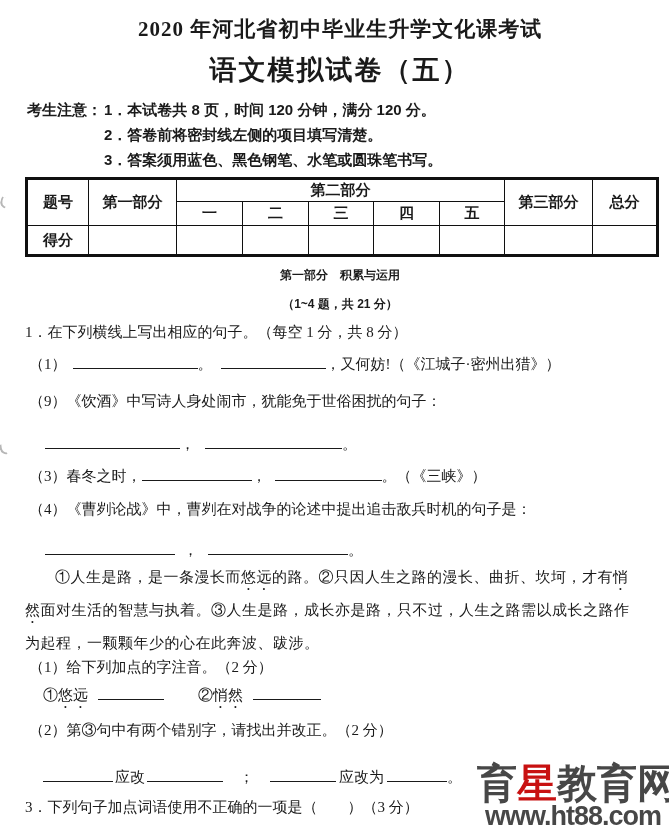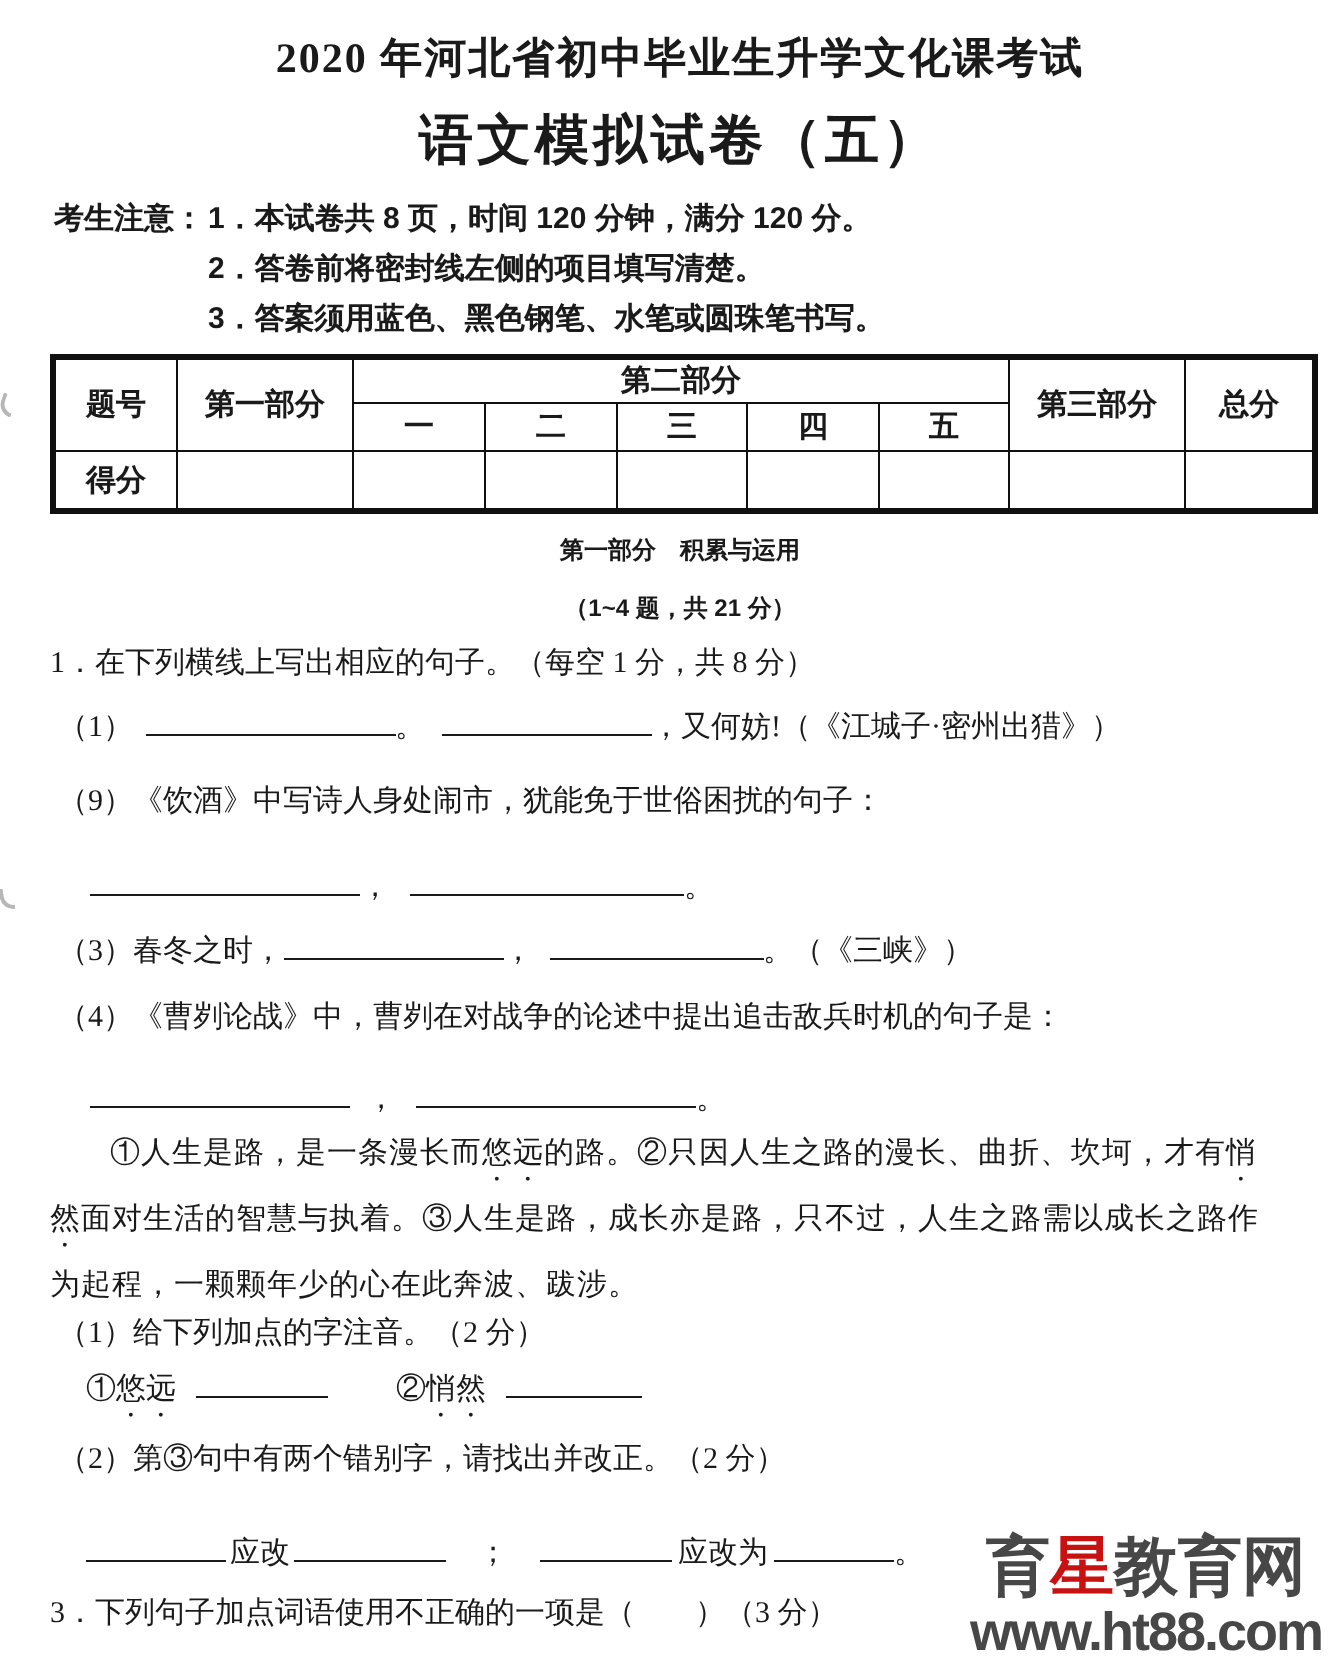--- a/index.html
+++ b/index.html
@@ -90,21 +90,21 @@
     text-emphasis: filled dot;
     text-emphasis-position: under right;
   }
 
   
   .watermark {
     position: absolute; left: 477px; top: 764px; width: 192px;
     text-align: center; opacity: 0.93;
     font-family: "Liberation Sans", "DejaVu Sans", sans-serif; font-weight: bold;
   }
-  .wm-line1 { font-size: 32px; line-height: 38px; color: #3a3a3a; white-space: nowrap; letter-spacing: 0; }
+  .wm-line1 { font-size: 40px; line-height: 38px; color: #3a3a3a; white-space: nowrap; letter-spacing: 0; }
   .wm-red   { color: #c40000; }
   .wm-line2 { font-size: 27px; line-height: 28px; color: #3a3a3a; letter-spacing: -1px; white-space: nowrap; }
 
   
   .artifact {
     position: absolute; width: 7px; height: 11px;
     border-left: 2px solid #9a9a9a; border-bottom: 2px solid #9a9a9a;
     border-radius: 0 0 0 7px; opacity: 0.7;
   }
   .a1 { left: 0px; top: 197px; transform: rotate(18deg); }

